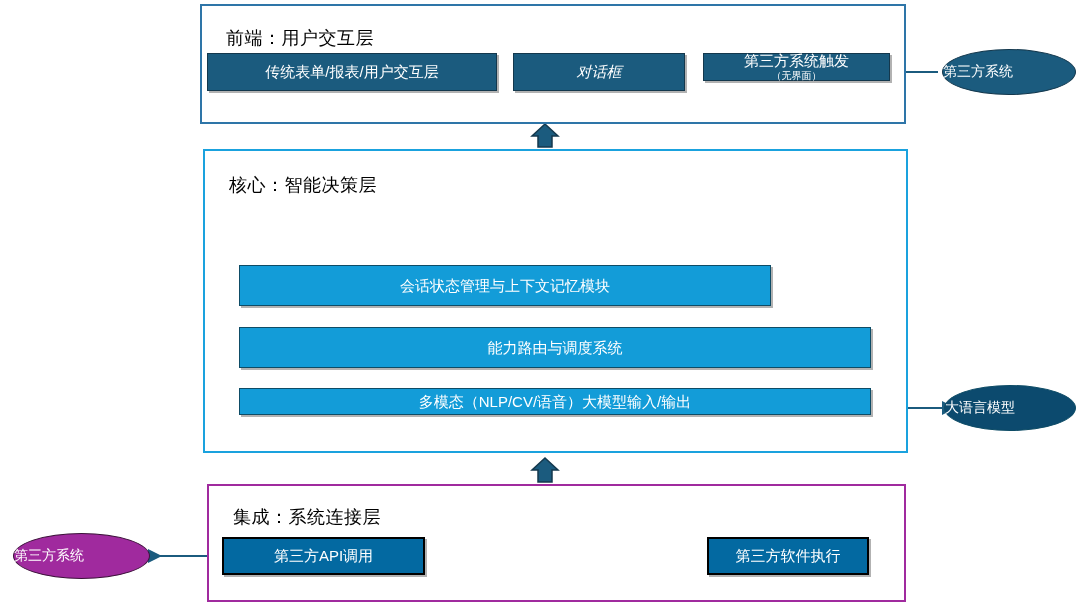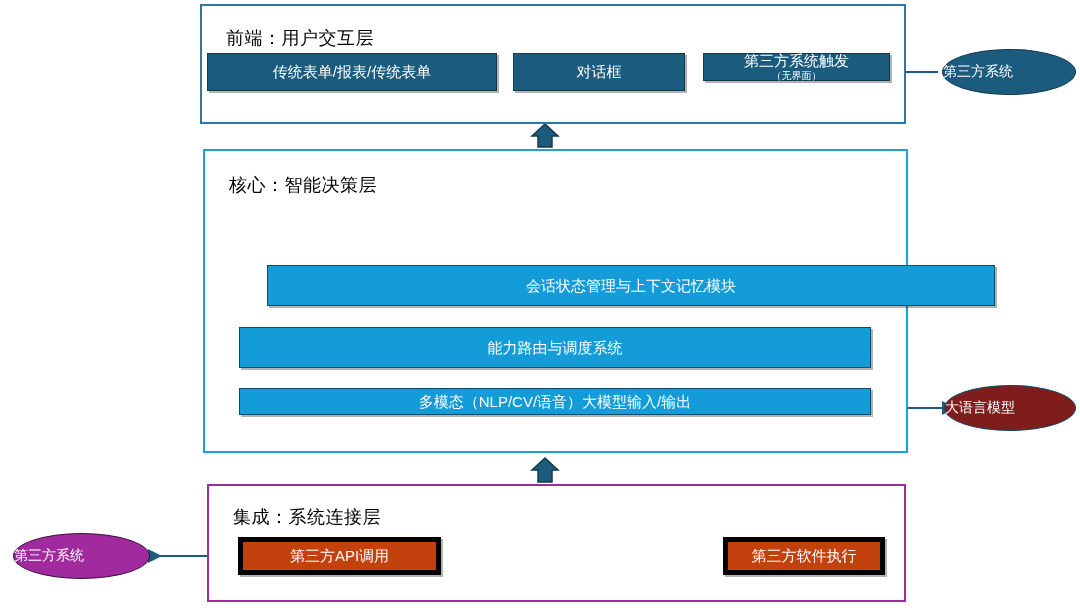--- a/index.html
+++ b/index.html
@@ -74,39 +74,38 @@
     background: #1B5B7E;
     border: 1px solid #14384D;
     box-shadow: 2px 2px 0 rgba(0,0,0,0.30);
   }
   .node-blue {
     background: #139CD8;
     border: 1px solid #0E4C66;
     box-shadow: 2px 2px 0 rgba(0,0,0,0.30);
   }
   .node-purple {
-    background: #c2410c;
-    border: 5px solid #000000;
+    background: #0369a1;
+    border: 2px solid #000000;
     box-shadow: 2px 2px 0 rgba(0,0,0,0.30);
-    margin-left: 16px;
   }
 
   
   .ellipse {
     position: absolute;
     box-sizing: border-box;
     border-radius: 50%;
     display: flex;
     align-items: center;
     color: #ffffff;
     font-size: 14px;
     white-space: nowrap;
   }
   .ellipse-teal   { background: #1B5B7E; border: 1px solid #14384D; }
-  .ellipse-blue   { background: #7f1d1d; border: 1px solid #0E4C66; }
+  .ellipse-blue   { background: #0c4a6e; border: 1px solid #0E4C66; }
   .ellipse-purple { background: #A02A9E; border: 1px solid #3B1239; }
 
   
   .arrows {
     position: absolute;
     left: 0; top: 0;
     width: 1080px; height: 611px;
     pointer-events: none;
   }
 </style>
@@ -144,42 +143,42 @@
     <g>
       <polygon points="545,124 558,136 552,136 552,147 538,147 538,136 532,136" fill="#1B5B7E" stroke="#14384D" stroke-width="1.5"></polygon>
     </g>
   </svg>
 
   <div class="layer layer-front">
     <div class="layer-title">前端：用户交互层</div>
   </div>
 
   <div class="node node-teal" style="left:207px; top:53px; width:290px; height:38px;">
-    <div class="main-label">传统表单/报表/传统表单</div>
-  </div>
-
-  <div class="node node-teal" style="left:513px; top:53px; width:172px; height:38px;">
+    <div class="main-label">传统表单/报表/用户交互层</div>
+  </div>
+
+  <div class="node node-teal" style="left:513px; top:53px; width:172px; height:38px;font-style:italic;">
     <div class="main-label">对话框</div>
   </div>
 
   <div class="node node-teal" style="left:703px; top:53px; width:187px; height:28px;">
     <div class="main-label">第三方系统触发</div>
     <div class="sub-label">（无界面）</div>
   </div>
 
   <div class="ellipse ellipse-teal" style="left:942px; top:49px; width:134px; height:46px;">
     <span>第三方系统</span>
   </div>
 
   <div class="layer layer-core">
     <div class="layer-title">核心：智能决策层</div>
   </div>
 
 
-  <div class="node node-blue" style="left:239px; top:265px; width:728px; height:41px;margin-left:28px;">
+  <div class="node node-blue" style="left:239px; top:265px; width:532px; height:41px;">
     <div class="main-label">会话状态管理与上下文记忆模块</div>
   </div>
 
   <div class="node node-blue" style="left:239px; top:327px; width:632px; height:41px;">
     <div class="main-label">能力路由与调度系统</div>
   </div>
 
   <div class="node node-blue" style="left:239px; top:388px; width:632px; height:27px;">
     <div class="main-label">多模态（NLP/CV/语音）大模型输入/输出</div>
   </div>

